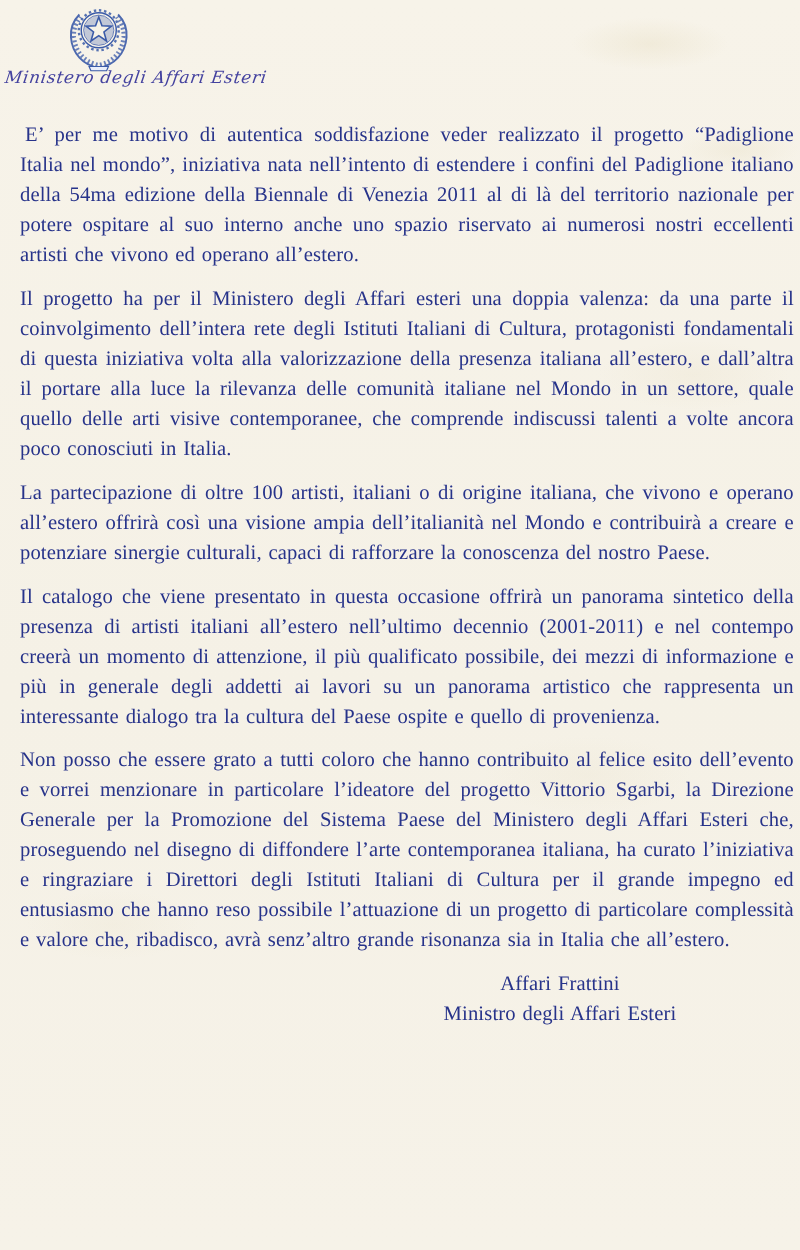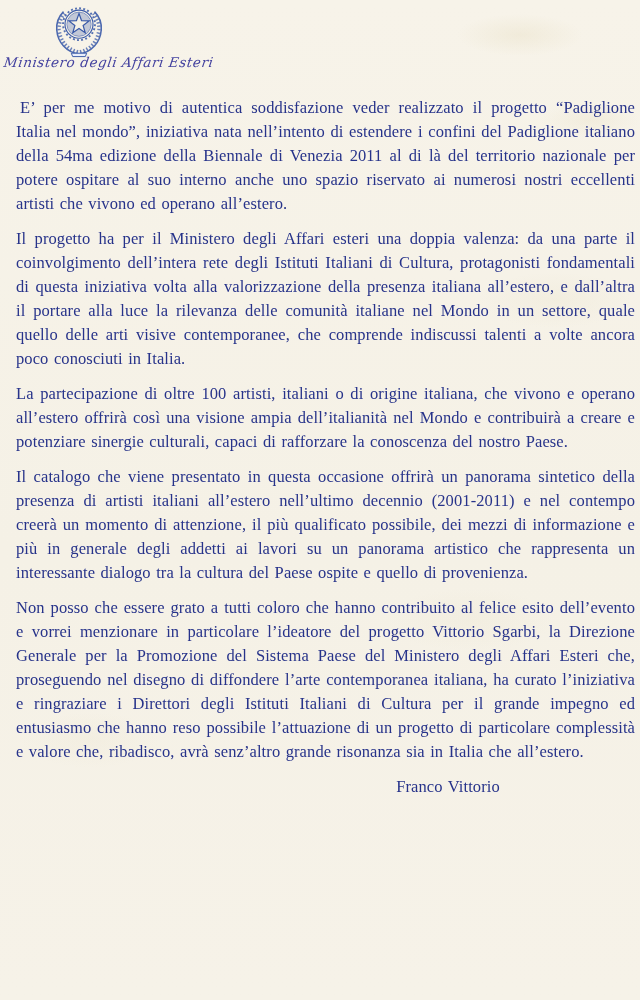--- a/index.html
+++ b/index.html
@@ -102,15 +102,16 @@
 </div>
 
 <div class="letter-body">
   <p class="first">E’ per me motivo di autentica soddisfazione veder realizzato il progetto “Padiglione Italia nel mondo”, iniziativa nata nell’intento di estendere i confini del Padiglione italiano della 54ma edizione della Biennale di Venezia 2011 al di là del territorio nazionale per potere ospitare al suo interno anche uno spazio riservato ai numerosi nostri eccellenti artisti che vivono ed operano all’estero.</p>
   <p>Il progetto ha per il Ministero degli Affari esteri una doppia valenza: da una parte il coinvolgimento dell’intera rete degli Istituti Italiani di Cultura, protagonisti fondamentali di questa iniziativa volta alla valorizzazione della presenza italiana all’estero, e dall’altra il portare alla luce la rilevanza delle comunità italiane nel Mondo in un settore, quale quello delle arti visive contemporanee, che comprende indiscussi talenti a volte ancora poco conosciuti in Italia.</p>
   <p>La partecipazione di oltre 100 artisti, italiani o di origine italiana, che vivono e operano all’estero offrirà così una visione ampia dell’italianità nel Mondo e contribuirà a creare e potenziare sinergie culturali, capaci di rafforzare la conoscenza del nostro Paese.</p>
   <p>Il catalogo che viene presentato in questa occasione offrirà un panorama sintetico della presenza di artisti italiani all’estero nell’ultimo decennio (2001-2011) e nel contempo creerà un momento di attenzione, il più qualificato possibile, dei mezzi di informazione e più in generale degli addetti ai lavori su un panorama artistico che rappresenta un interessante dialogo tra la cultura del Paese ospite e quello di provenienza.</p>
   <p>Non posso che essere grato a tutti coloro che hanno contribuito al felice esito dell’evento e vorrei menzionare in particolare l’ideatore del progetto Vittorio Sgarbi, la Direzione Generale per la Promozione del Sistema Paese del Ministero degli Affari Esteri che, proseguendo nel disegno di diffondere l’arte contemporanea italiana, ha curato l’iniziativa e ringraziare i Direttori degli Istituti Italiani di Cultura per il grande impegno ed entusiasmo che hanno reso possibile l’attuazione di un progetto di particolare complessità e valore che, ribadisco, avrà senz’altro grande risonanza sia in Italia che all’estero.</p>
 
   <div class="signature-block">
-    <div>Franco Vittorio</div>
+    <div>Affari Frattini</div>
+    <div>Ministro degli Affari Esteri</div>
   </div>
 </div>
 
 </body></html>

